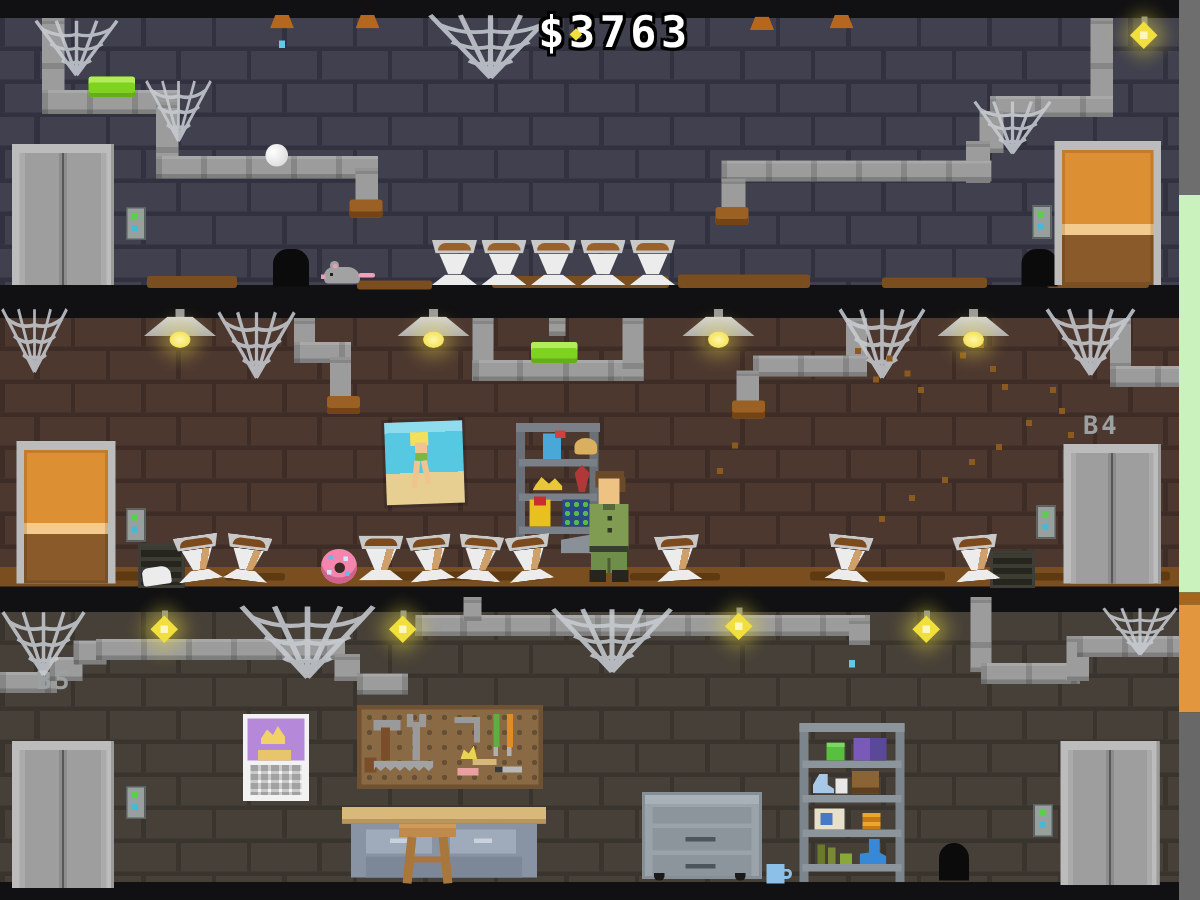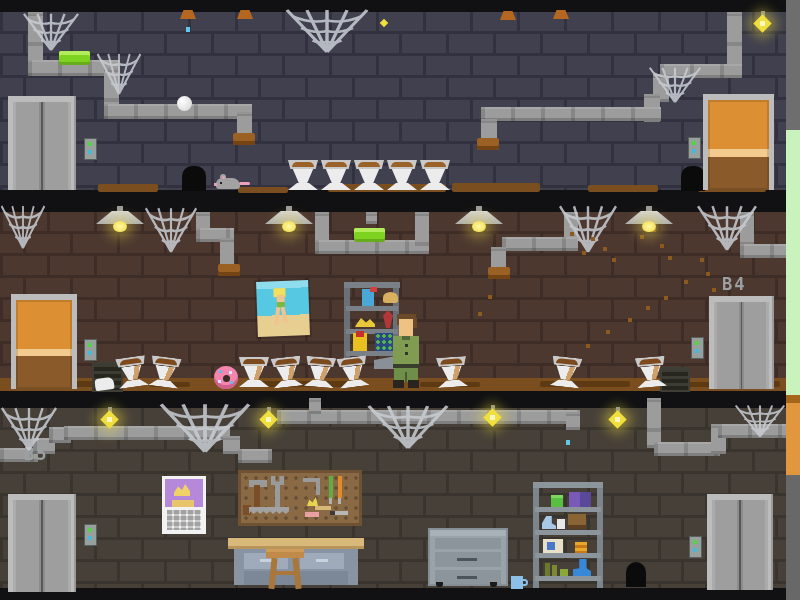--- a/index.html
+++ b/index.html
@@ -85,20 +85,21 @@
   #janitor{position:absolute;left:391px;top:314px;width:30px;height:74px;z-index:7;}
   #janitor div{position:absolute;}
   
   .item{position:absolute;}
 </style>
 </head>
 <body>
 
 <div id="stage">
 
+  <div id="hud">$3763</div>
   <div class="sparkle" id="money-sparkle" style="left: 381px; top: 20px;"></div>
 
   <div class="floorlabel" style="left:722px;top:274px;">B4</div>
   <div class="floorlabel" style="left:24px;top:444px;">B5</div>
 
   <div class="abs" id="tp-ball" style="left:177px;top:96px;width:15px;height:15px;border-radius:50%;
        background:radial-gradient(circle at 35% 35%,#ffffff,#d2d2d2);z-index:6;"></div>
 
   <div class="abs" id="rat" style="left:216px;top:174px;width:34px;height:17px;z-index:7;">
     <div class="abs" style="left:0;top:4px;width:24px;height:11px;background:#a2a2a2;border-radius:6px 8px 3px 3px;"></div>

